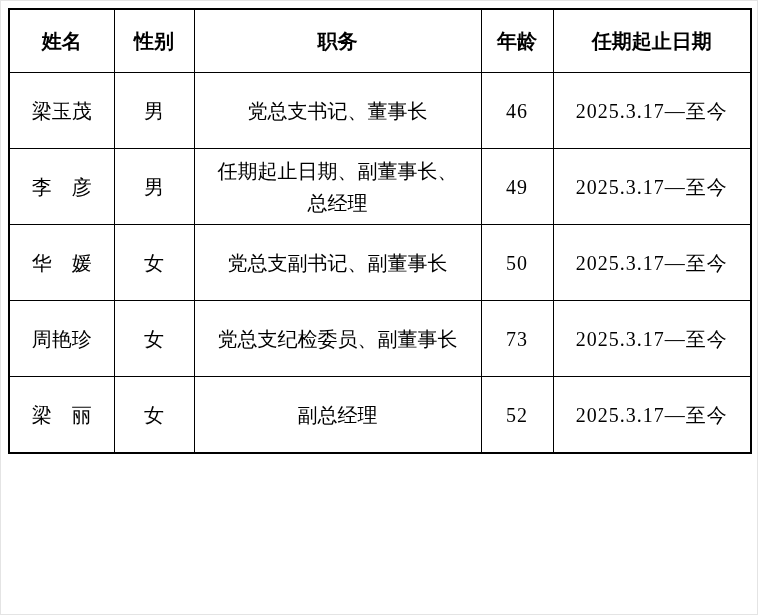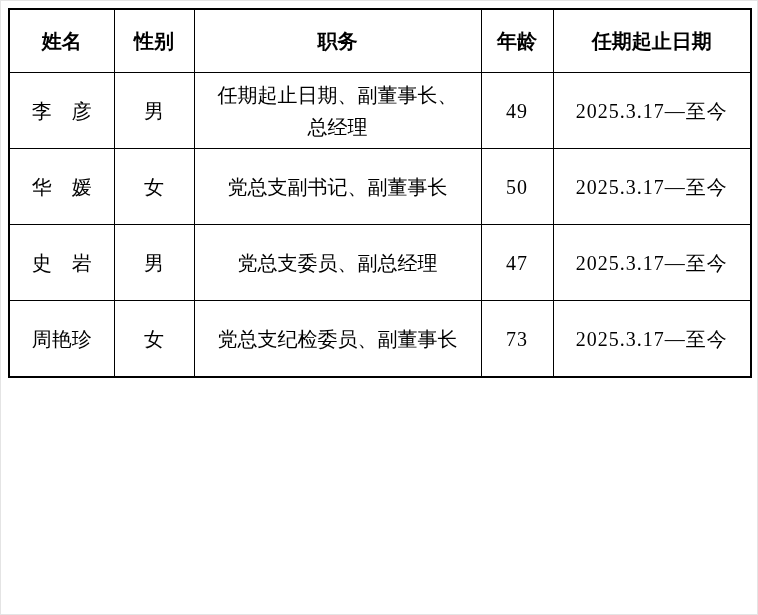--- a/index.html
+++ b/index.html
@@ -85,41 +85,48 @@
     <tr>
       <th>姓名</th>
       <th>性别</th>
       <th>职务</th>
       <th>年龄</th>
       <th>任期起止日期</th>
     </tr>
   </thead>
   <tbody>
     <tr>
+      <td class="cell-name">梁玉茂</td>
+      <td class="cell-gender">男</td>
+      <td class="cell-position">党总支书记、董事长</td>
+      <td class="cell-age">46</td>
+      <td class="cell-term">2025.3.17—至今</td>
+    </tr>
+    <tr>
       <td class="cell-name">李　彦</td>
       <td class="cell-gender">男</td>
       <td class="cell-position">任期起止日期、副董事长、总经理</td>
       <td class="cell-age">49</td>
       <td class="cell-term">2025.3.17—至今</td>
     </tr>
     <tr>
       <td class="cell-name">华　媛</td>
       <td class="cell-gender">女</td>
       <td class="cell-position">党总支副书记、副董事长</td>
       <td class="cell-age">50</td>
       <td class="cell-term">2025.3.17—至今</td>
     </tr>
     <tr>
-      <td class="cell-name">史　岩</td>
-      <td class="cell-gender">男</td>
-      <td class="cell-position">党总支委员、副总经理</td>
-      <td class="cell-age">47</td>
-      <td class="cell-term">2025.3.17—至今</td>
-    </tr>
-    <tr>
       <td class="cell-name">周艳珍</td>
       <td class="cell-gender">女</td>
       <td class="cell-position">党总支纪检委员、副董事长</td>
       <td class="cell-age">73</td>
       <td class="cell-term">2025.3.17—至今</td>
     </tr>
+    <tr>
+      <td class="cell-name">梁　丽</td>
+      <td class="cell-gender">女</td>
+      <td class="cell-position">副总经理</td>
+      <td class="cell-age">52</td>
+      <td class="cell-term">2025.3.17—至今</td>
+    </tr>
   </tbody>
 </table>
 
 </body></html>

